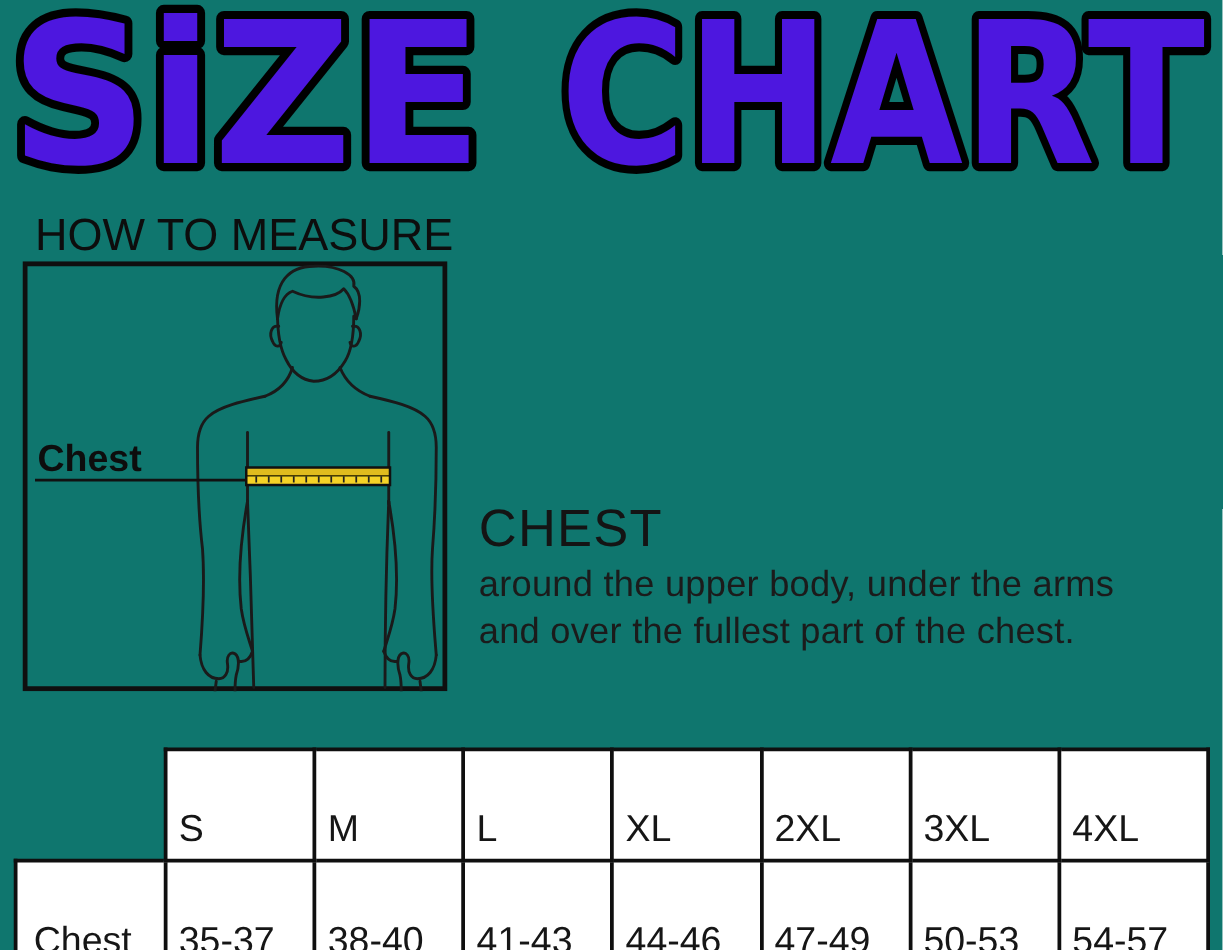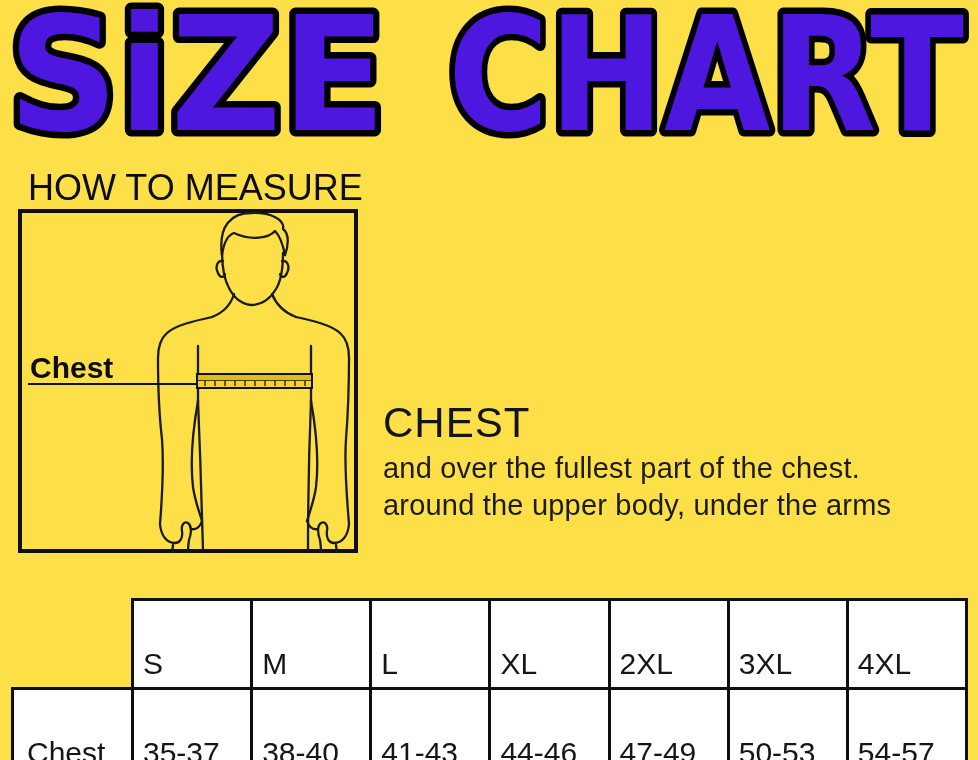--- a/index.html
+++ b/index.html
@@ -1,17 +1,17 @@
 <!DOCTYPE html>
 <html><head>
 <meta charset="utf-8">
 <style>
   html,body{margin:0;padding:0;background:#ffffff;}
   #stage{
-    position:relative;width:978px;height:760px;background:#fde047;
+    position:relative;width:978px;height:760px;background:#0f766e;
     overflow:hidden;font-family:"Liberation Sans",sans-serif;color:#141414;
   }
   
   #title-svg{position:absolute;left:0;top:0;}
   #title-svg text{
     font-family:"DejaVu Sans",sans-serif;font-weight:bold;
     paint-order:stroke fill;stroke-linejoin:round;stroke-linecap:round;
   }
   
   .htm-heading{
@@ -106,22 +106,22 @@
       <path d="M179,171.5 L294,171.5" stroke="#4a3c00" stroke-width="1.2" fill="none"></path>
       <path d="M187,172 L187,177 M197,172 L197,177 M207,172 L207,177 M217,172 L217,177 M227,172 L227,177 M237,172 L237,177 M247,172 L247,177 M257,172 L257,177 M267,172 L267,177 M277,172 L277,177 M287,172 L287,177" stroke="#222222" stroke-width="1.4" fill="none"></path>
       <rect x="179" y="165" width="115" height="14" fill="none" stroke="#111111" stroke-width="2"></rect>
     </g>
   </svg>
 
   <div class="chest-label">Chest</div>
 
   <div class="chest-heading">CHEST</div>
   <div class="chest-desc">
+    <div>around the upper body, under the arms</div>
     <div>and over the fullest part of the chest.</div>
-    <div>around the upper body, under the arms</div>
   </div>
 
   <table id="size-table">
     <colgroup>
       <col style="width:120px">
       <col>
         <col>
         <col>
         <col>
         <col>

